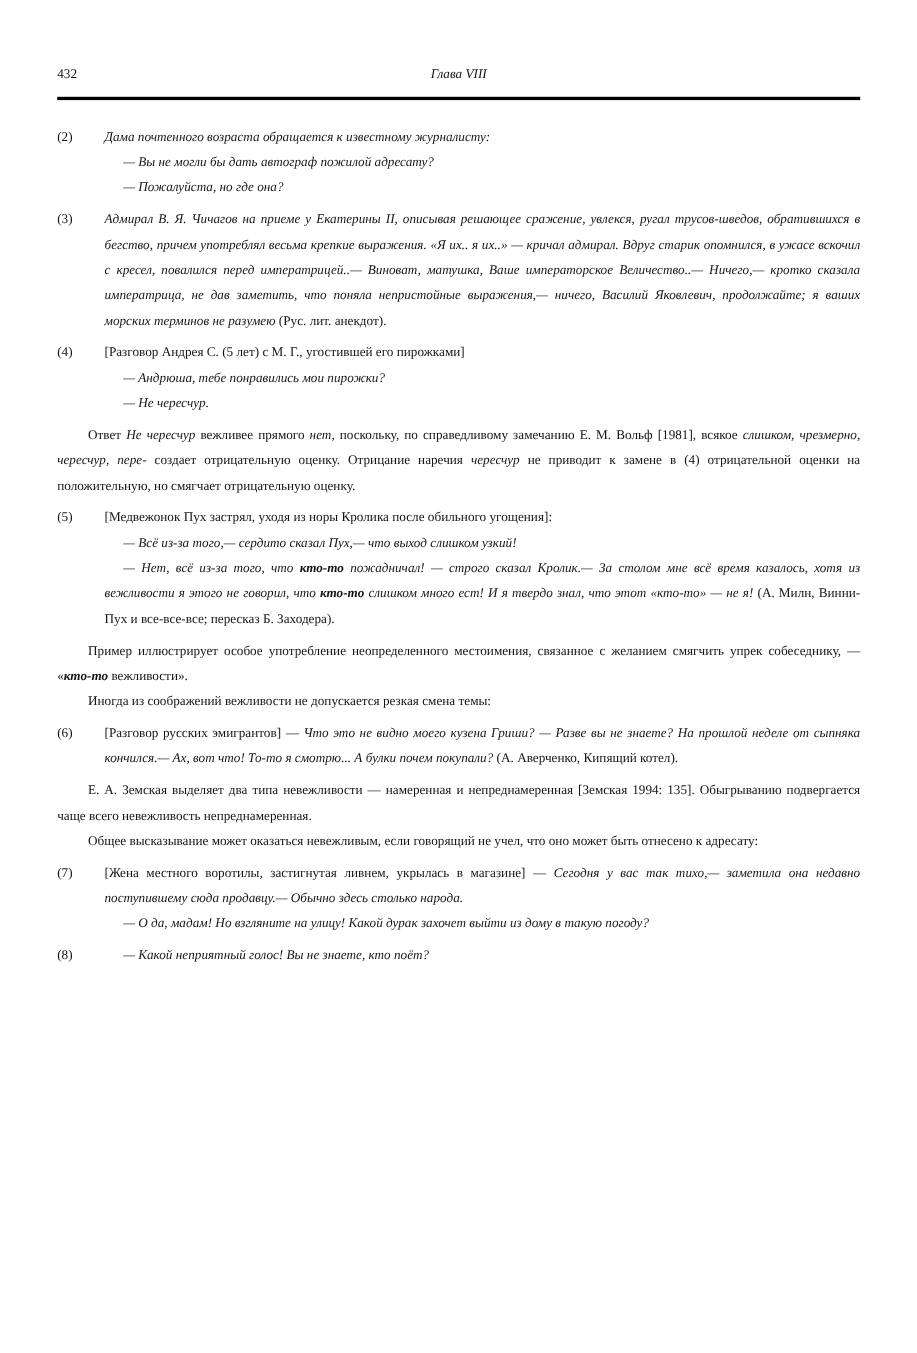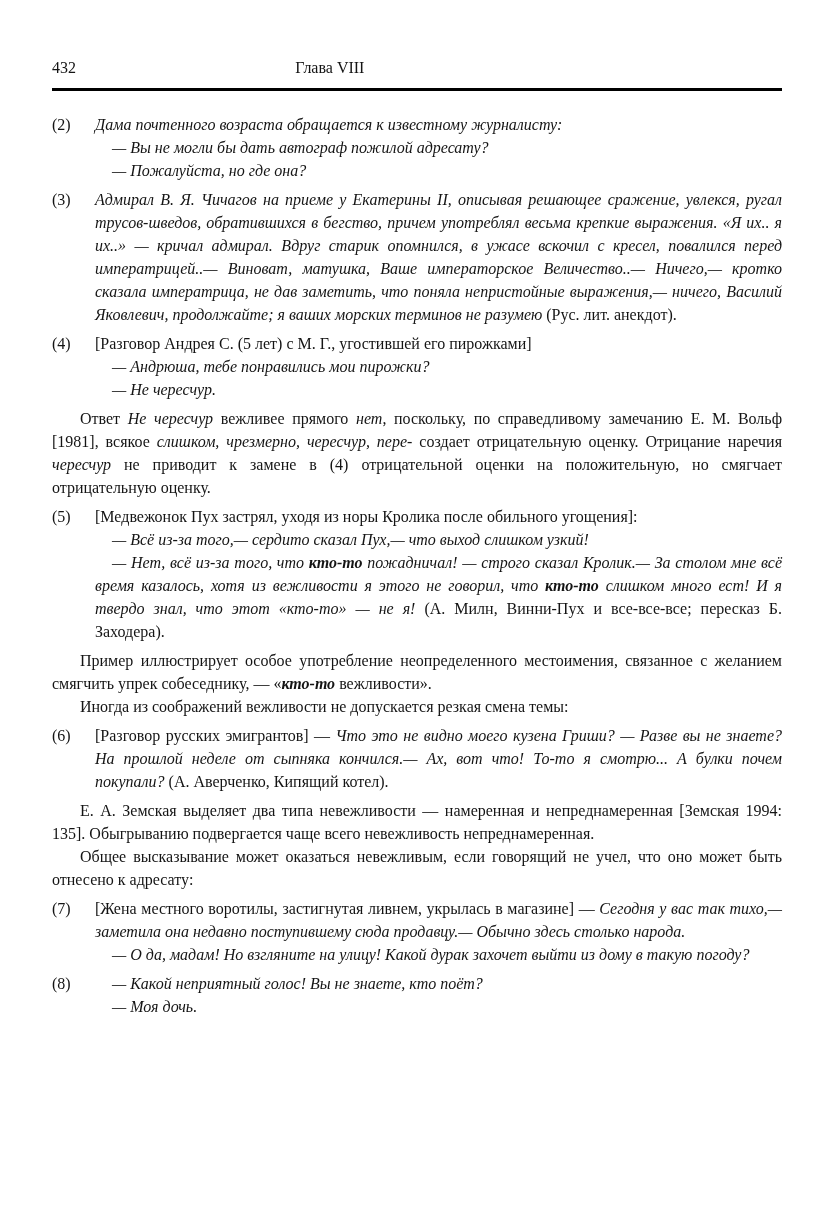--- a/index.html
+++ b/index.html
@@ -4,27 +4,27 @@
 <style>
   html, body { margin: 0; padding: 0; background: #ffffff; }
   .page {
     width: 834px;
     height: 1230px;
     background: #ffffff;
     padding: 56px 52px 0 52px;
     box-sizing: border-box;
     font-family: "Liberation Serif", "DejaVu Serif", serif;
     color: #141414;
-    font-size: 16px;
+    font-size: 12px;
     line-height: 23px;
     overflow: hidden;
   }
   .page-header { display: flex; align-items: baseline; }
   .page-num { flex: 1 1 0; text-align: left; }
-  .chapter  { flex: 1 1 0; }
+  .chapter  { flex: 1 1 0; text-align: center; font-style: italic; }
   .hdr-right{ flex: 1 1 0; }
   .rule { height: 2.5px; background: #000; margin-top: 9px; }
   .page-body { margin-top: 22px; }
   p { margin: 0; padding: 0; text-align: justify; }
   .body-para { text-indent: 28px; }
   .example { display: flex; margin: 6px 0; }
   .ex-num  { flex: 0 0 43px; width: 43px; }
   .ex-body { flex: 1 1 auto; min-width: 0; }
   .dialogue { text-indent: 17px; }
   .it  { font-style: italic; }
@@ -87,17 +87,16 @@
         <span class="ex-num">(7)</span>
         <div class="ex-body">
           <p class="ex-para"><span class="seg rm">[Жена местного воротилы, застигнутая ливнем, укрылась в магазине] — </span><span class="seg it">Сегодня у вас так тихо,— заметила она недавно поступившему сюда продавцу.— Обычно здесь столько народа.</span></p>
           <p class="ex-para dialogue"><span class="seg it">— О да, мадам! Но взгляните на улицу! Какой дурак захочет выйти из дому в такую погоду?</span></p>
         </div>
       </div>
       <div class="example">
         <span class="ex-num">(8)</span>
         <div class="ex-body">
           <p class="ex-para dialogue"><span class="seg it">— Какой неприятный голос! Вы не знаете, кто поёт?</span></p>
-          <p class="ex-para dialogue"><span class="seg it">— Моя дочь.</span></p>
         </div>
       </div>
     </main>
 </div>
 
 </body></html>

